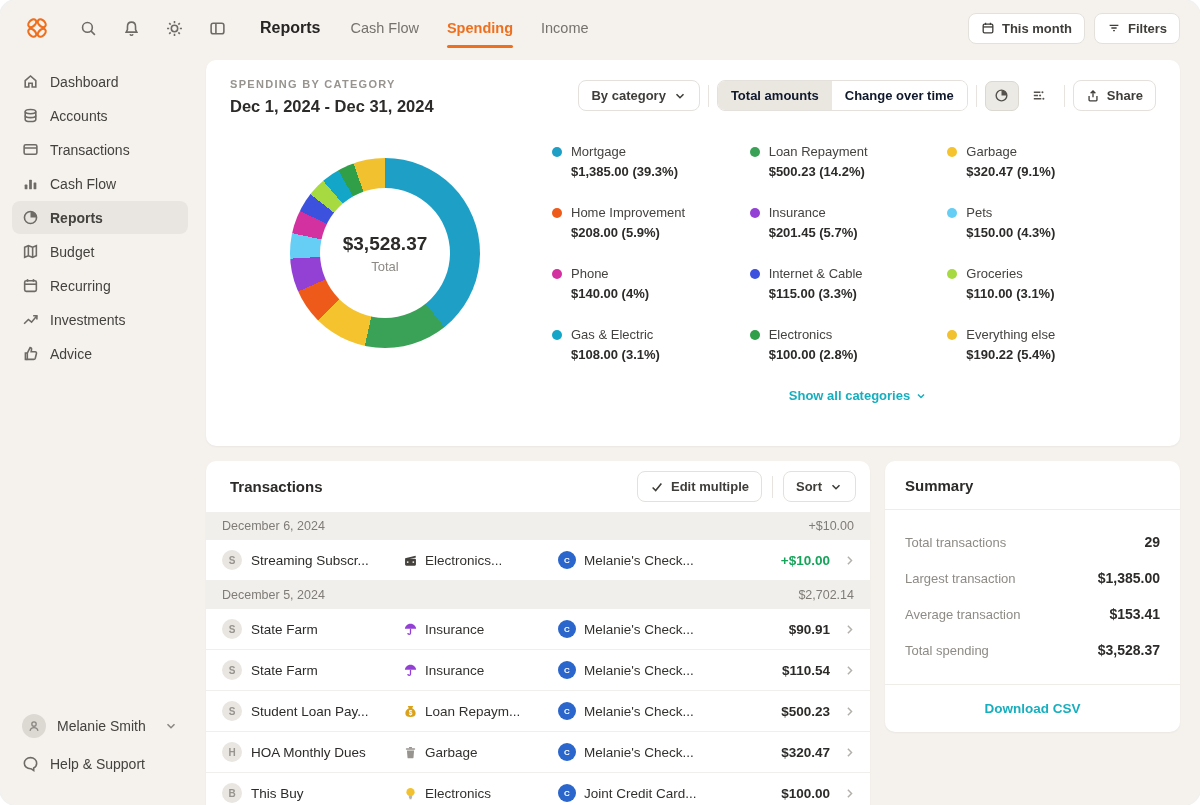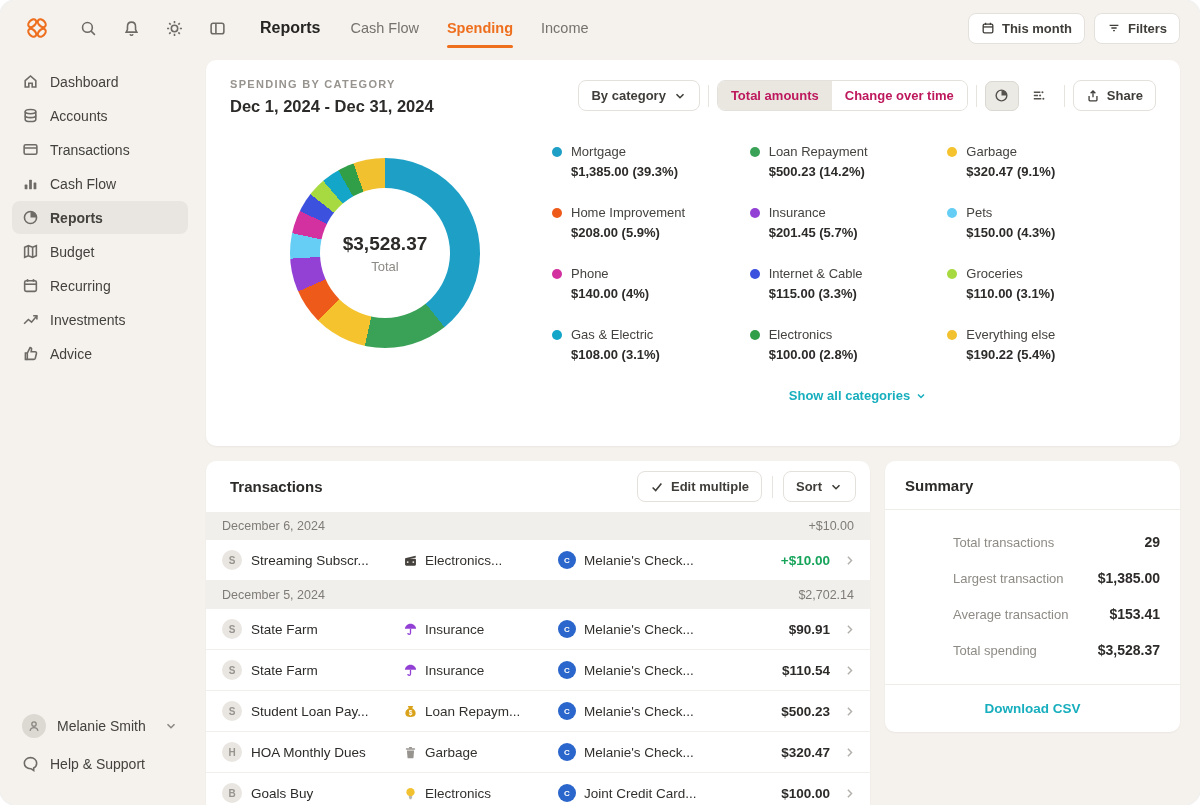--- a/index.html
+++ b/index.html
@@ -47,21 +47,21 @@
 
   
   .report-card { height:386px; padding:18px 24px; flex:none; }
   .report-head { display:flex; justify-content:space-between; align-items:flex-start; }
   .eyebrow { font-size:11px; font-weight:700; letter-spacing:1.3px; color:#97938e; }
   .daterange { font-size:16.5px; font-weight:700; color:#2c2b29; margin-top:7px; }
   .controls { display:flex; align-items:center; gap:8px; margin-top:2px; }
   .vdiv { width:1px; height:22px; background:#e7e4df; }
   .seg { display:flex; border:1px solid #e4e1dc; border-radius:8px; overflow:hidden; }
   .seg button { padding:7px 13px; font-family:inherit; font-size:13px; font-weight:600;
-         border:none; background:#fff; color:#be185d; }
+         border:none; background:#fff; color:#0f172a; }
   .seg button.active { background:#eae7e1; }
   .icon-toggle { display:flex; align-items:center; gap:3px; }
   .icon-btn { width:34px; height:30px; display:flex; align-items:center; justify-content:center;
          border-radius:7px; color:#55524d; border:1px solid transparent; background:none; }
   .icon-btn svg { width:15px; height:15px; }
   .icon-btn.active { background:#eceae4; border-color:#dbd8d1; }
 
   .chart-row { display:flex; align-items:center; margin-top:28px; }
   .donut-wrap { width:190px; height:190px; margin-left:60px; position:relative; flex:none; }
   .donut { width:100%; height:100%; border-radius:50%; }
@@ -101,21 +101,21 @@
   .a-ic { width:18px; height:18px; border-radius:50%; background:#2a66cb; color:#fff; font-size:8px;
          font-weight:700; display:flex; align-items:center; justify-content:center; flex:none; }
   .t-amt { width:80px; text-align:right; font-size:13.5px; font-weight:600; color:#2c2b29; flex:none; }
   .t-amt.pos { color:var(--green); }
   .t-chev { width:26px; display:flex; justify-content:flex-end; color:#b3b0ab; }
   .t-chev svg { width:13px; height:13px; }
 
   .summary-card { width:295px; flex:none; }
   .sum-head { padding:16px 20px 15px; font-size:15px; font-weight:700; color:#2c2b29;
          border-bottom:1px solid #efede8; }
-  .sum-body { padding:4px 20px 6px;margin-left:48px; }
+  .sum-body { padding:4px 20px 6px; }
   .sum-row { display:flex; justify-content:space-between; align-items:center; margin:20px 0;
          font-size:13px; color:#8e8b85; }
   .sum-row b { font-size:14px; color:#2c2b29; font-weight:700; }
   .sum-foot { border-top:1px solid #efede8; padding:16px; display:flex; justify-content:center; }
   .sum-foot a { color:var(--teal); font-weight:700; font-size:13.5px; }
 </style>
 </head>
 <body>
 
 <div class="app">
@@ -612,21 +612,21 @@
                 <span class="t-amt">$320.47</span>
                 <span class="t-chev">
                   <svg viewBox="0 0 16 16" fill="none" stroke="currentColor" stroke-width="1.8">
                     <polyline points="6,3.5 10.5,8 6,12.5"></polyline>
                   </svg>
                 </span>
               </div>
               <div class="t-row">
                 <span class="t-merchant">
                   <span class="m-ic">B</span>
-                  <span>Goals Buy</span>
+                  <span>This Buy</span>
                 </span>
                 <span class="t-cat">
                   <span style="display:flex">
                     <svg viewBox="0 0 16 16">
                       <circle cx="8" cy="6.6" r="4.4" fill="#f2c12f"></circle>
                       <rect x="6.2" y="10.6" width="3.6" height="2.1" rx="0.7" fill="#b8b5af"></rect>
                       <rect x="6.7" y="12.9" width="2.6" height="1.2" rx="0.6" fill="#b8b5af"></rect>
                     </svg>
                   </span>
                   <span>Electronics</span>

